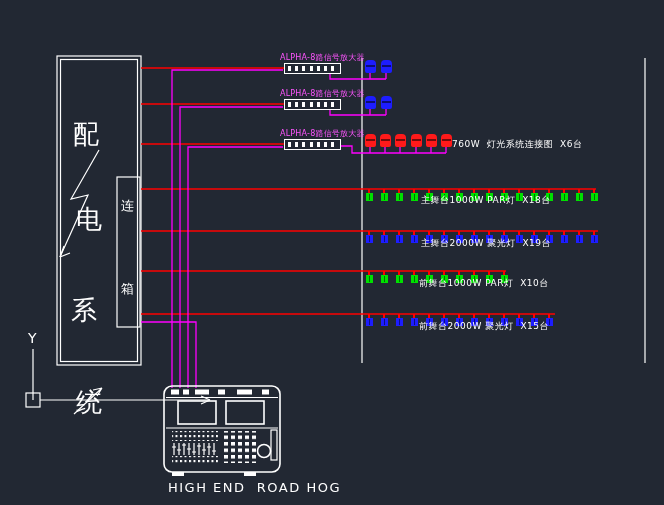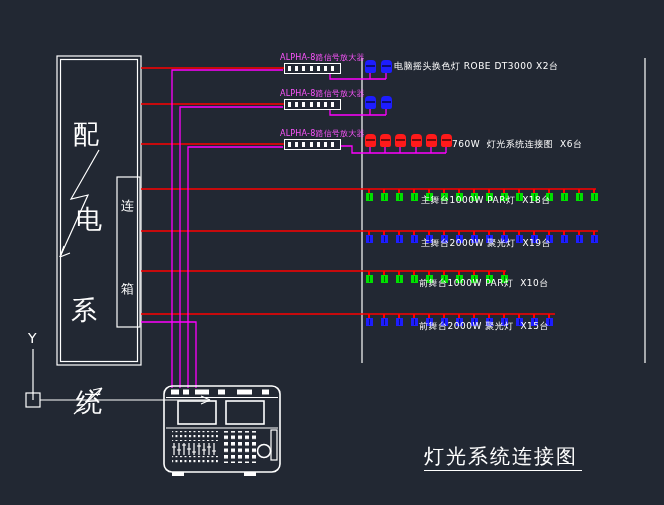--- a/index.html
+++ b/index.html
@@ -256,23 +256,22 @@
       <div class="stub" style="left: 503.25px; top: 314px;"></div>
       <div class="fixture par fx-blue" style="left: 500.5px; top: 318px;"></div>
       <div class="stub" style="left: 518.25px; top: 314px;"></div>
       <div class="fixture par fx-blue" style="left: 515.5px; top: 318px;"></div>
       <div class="stub" style="left: 533.25px; top: 314px;"></div>
       <div class="fixture par fx-blue" style="left: 530.5px; top: 318px;"></div>
       <div class="stub" style="left: 548.25px; top: 314px;"></div>
       <div class="fixture par fx-blue" style="left: 545.5px; top: 318px;"></div>
     </div>
 
-  <div class="txt row-label" style="left:394px;top:62px">电脑摇头换色灯 ROBE DT3000 X2台</div>
   <div class="txt row-label" style="left:452px;top:140px">760W  灯光系统连接图  X6台</div>
   <div class="txt row-label" style="left:421px;top:196px">主舞台1000W PAR灯  X18台</div>
   <div class="txt row-label" style="left:421px;top:239px">主舞台2000W 聚光灯  X19台</div>
   <div class="txt row-label" style="left:419px;top:279px">前舞台1000W PAR灯  X10台</div>
   <div class="txt row-label" style="left:419px;top:322px">前舞台2000W 聚光灯  X15台</div>
 
-  <div class="txt drawing-title" style="left:424px;top:446px">灯光系统连接图</div>
+  <div class="txt console-label" style="left:168px;top:481px">HIGH END  ROAD HOG</div>
   <div class="txt ucs-y" style="left:28px;top:331px">Y</div>
 
 </div>
 
 </body></html>

